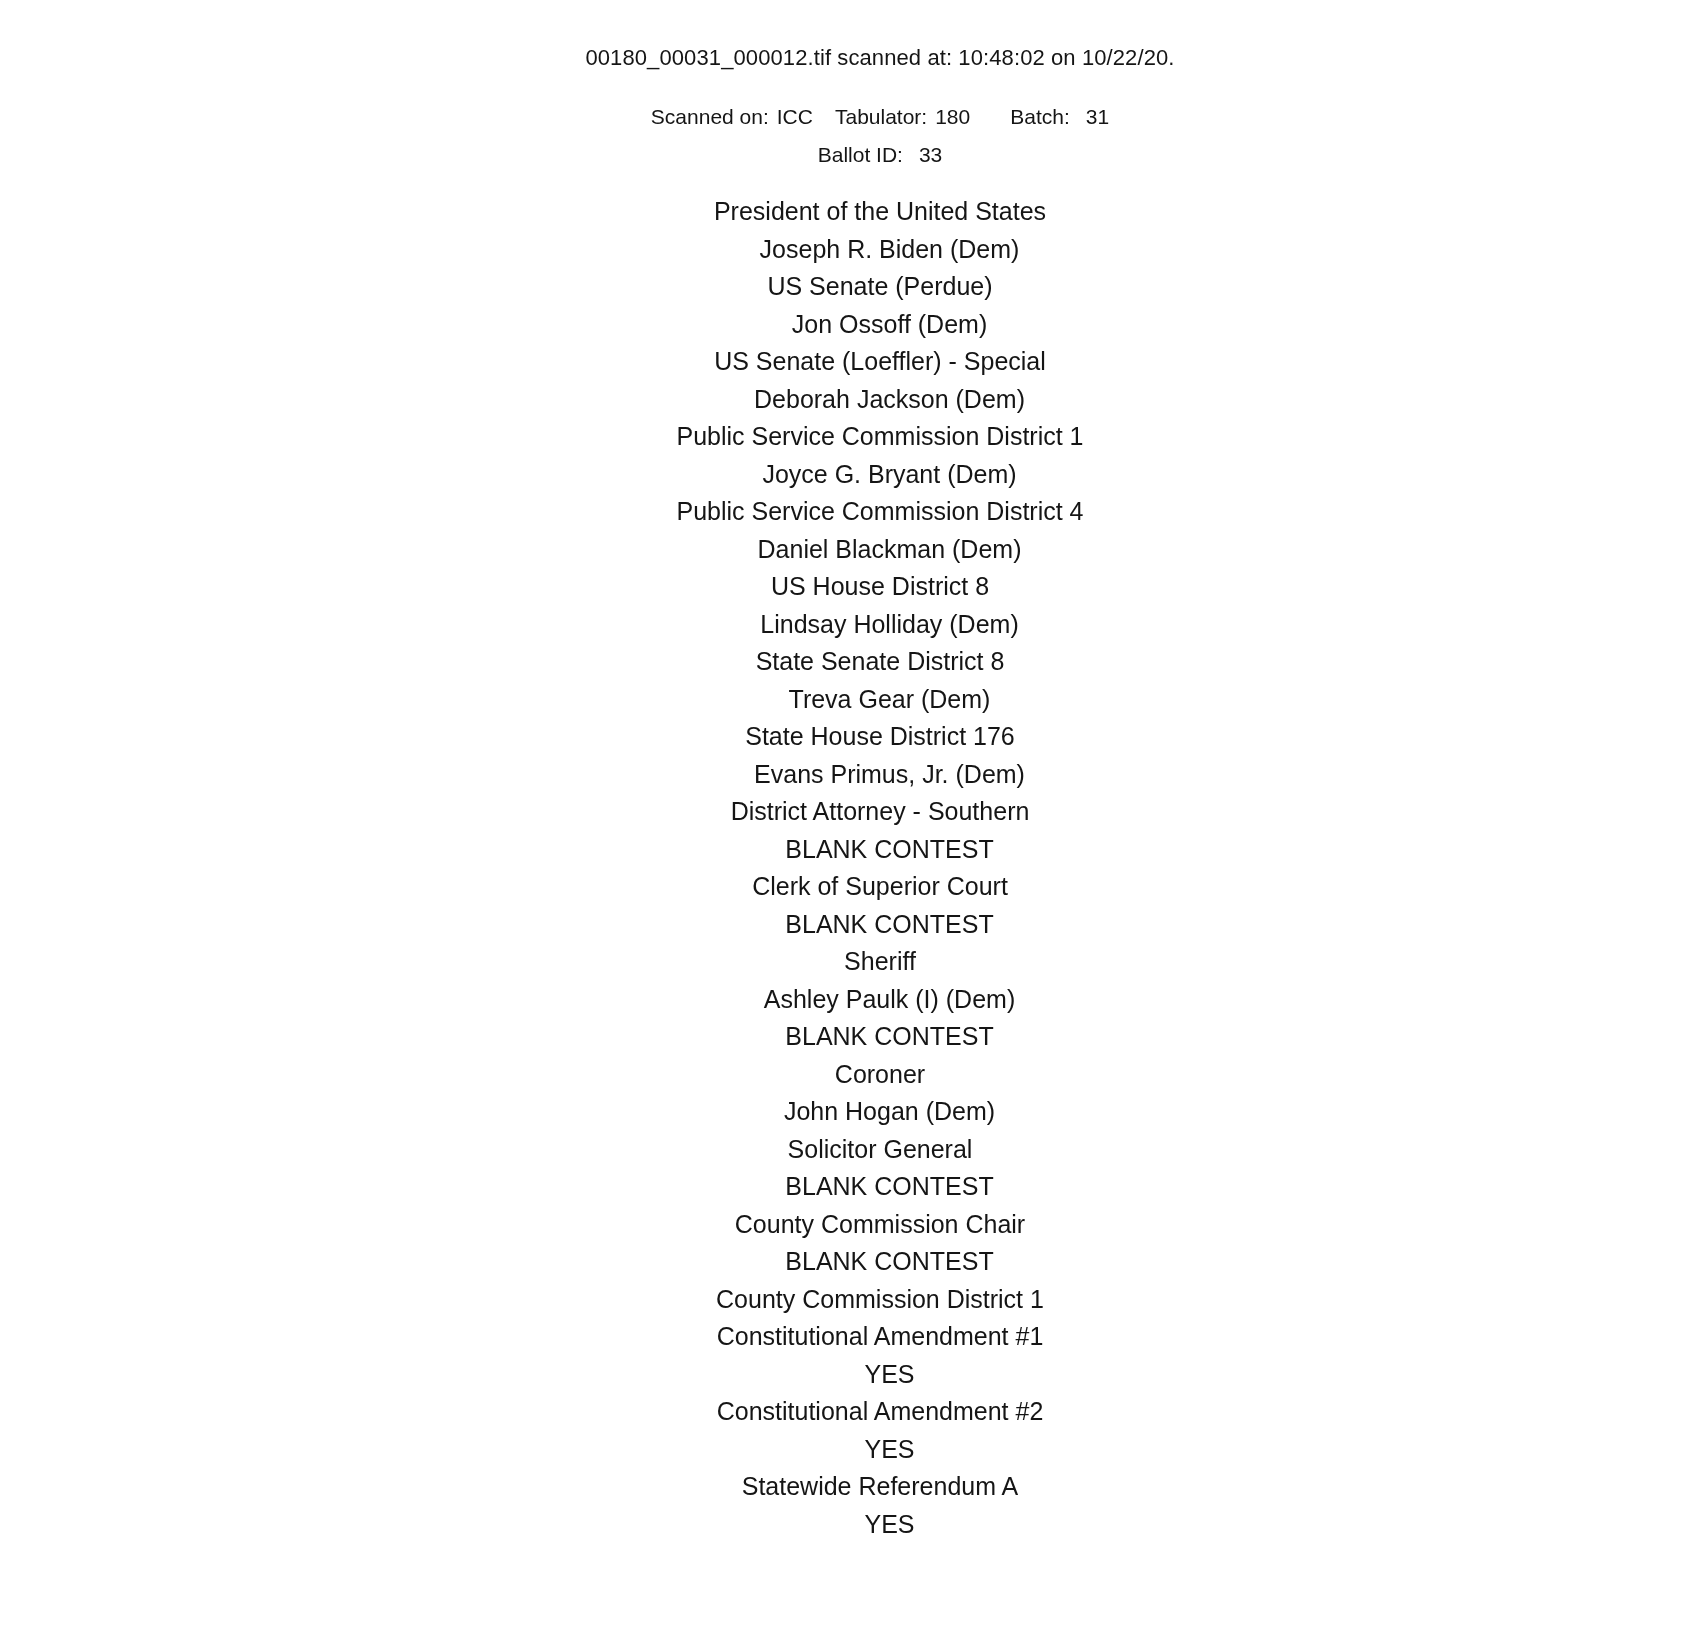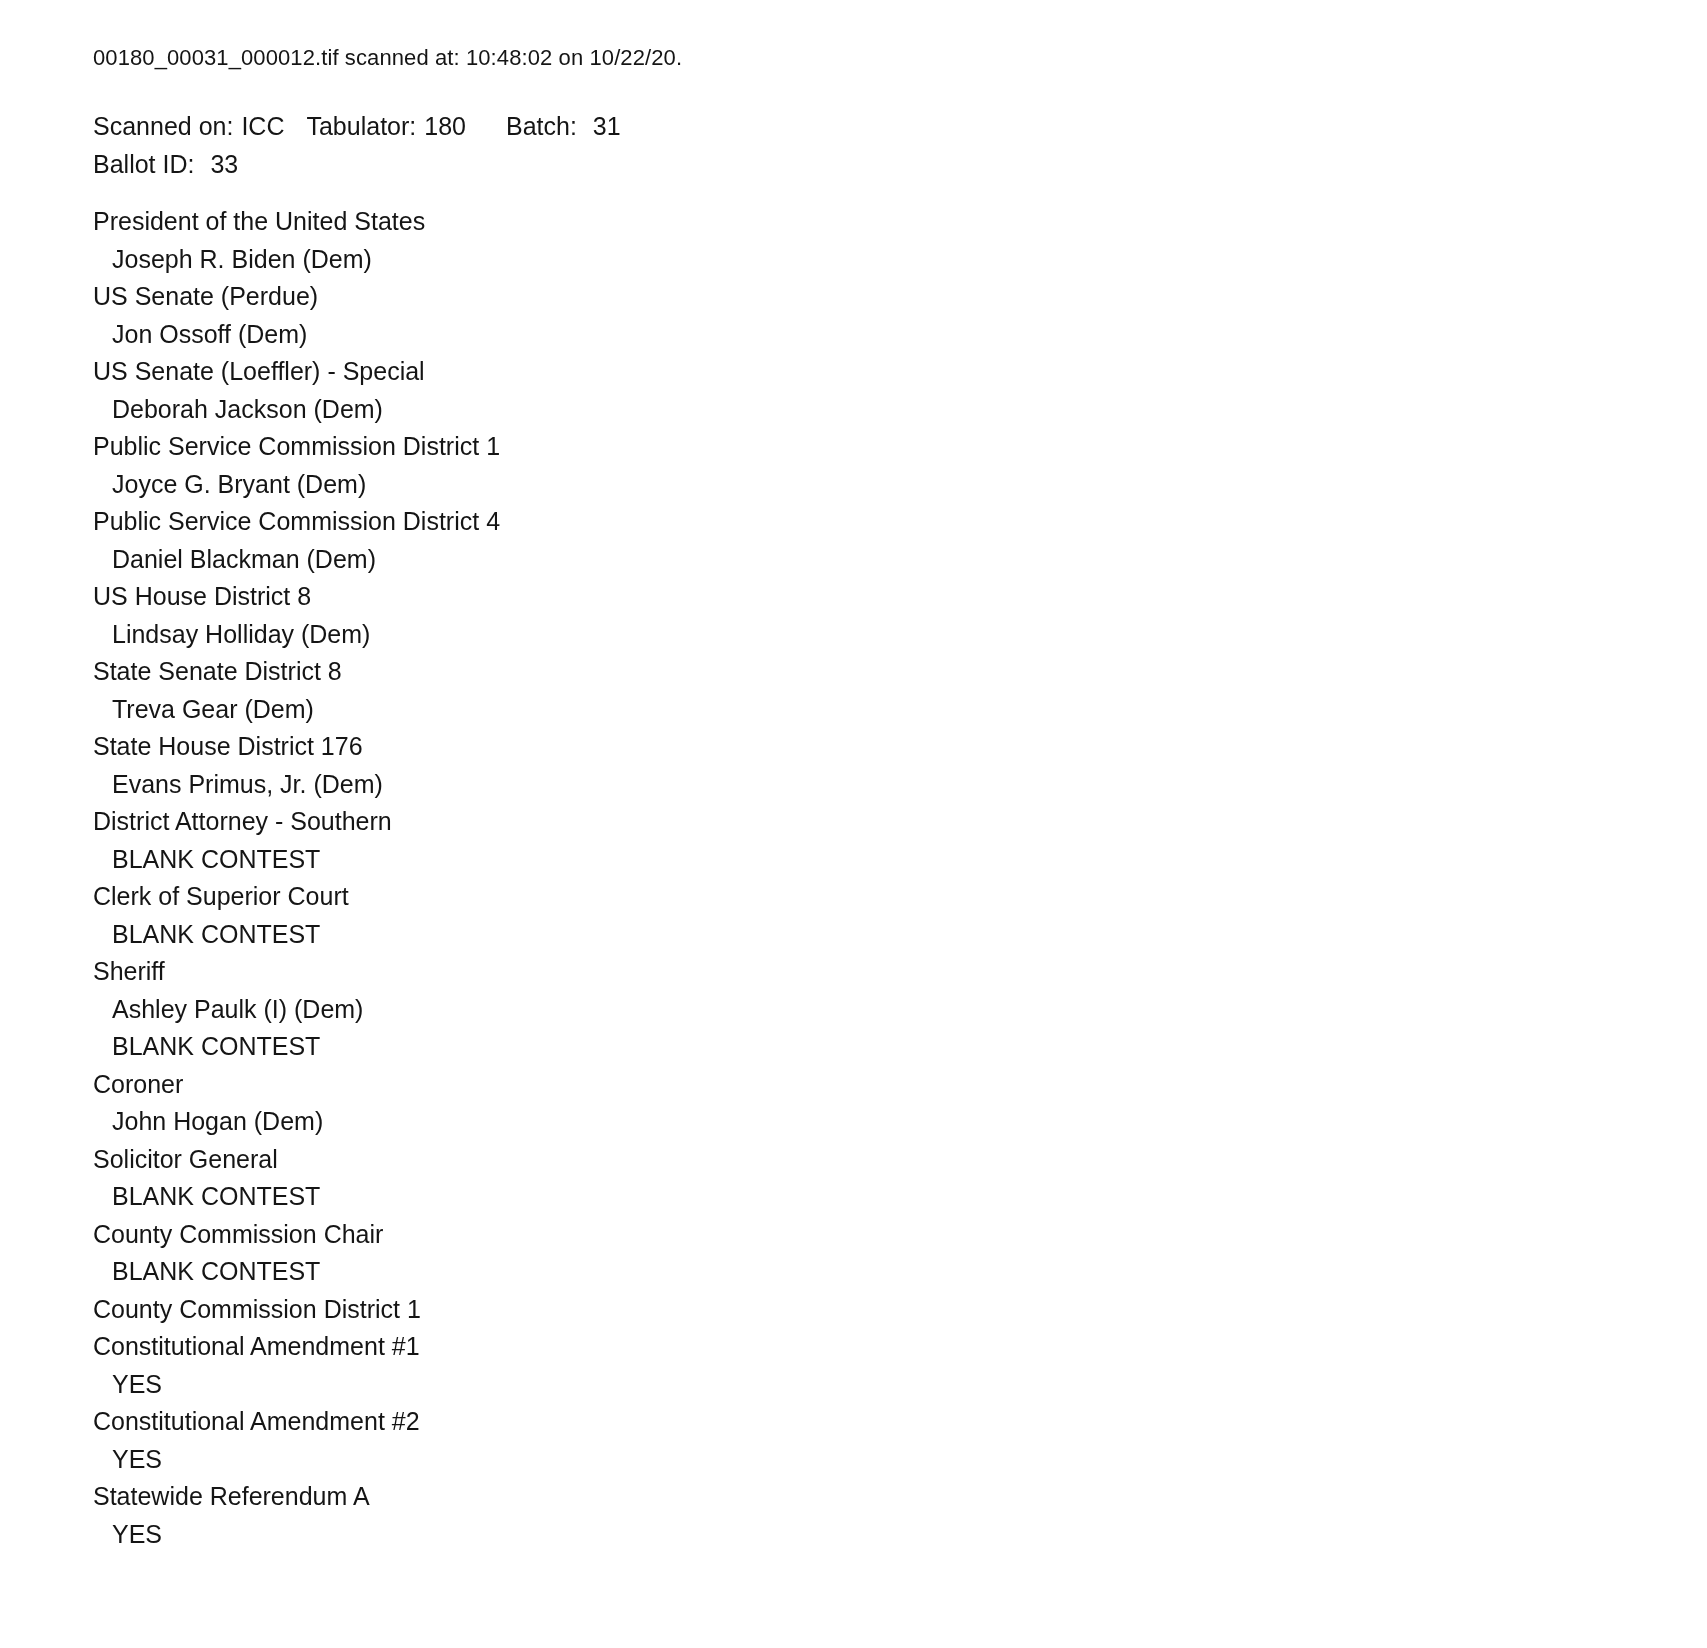--- a/index.html
+++ b/index.html
@@ -12,29 +12,30 @@
     width: 1707px;
     height: 1648px;
     background: #ffffff;
     overflow: hidden;
     font-family: "Liberation Sans", "DejaVu Sans", sans-serif;
     color: #151515;
     -webkit-font-smoothing: antialiased;
   }
   .content {
     padding: 44px 40px 0 93px;
+    text-align: center;
   }
   .scan-line {
     font-size: 22px;
     line-height: 28px;
     letter-spacing: 0.1px;
   }
   .scan-info {
-    margin-top: 36px;
-    font-size: 25px;
+    margin-top: 26px;
+    font-size: 21px;
     line-height: 37.5px;
   }
   .scan-info .v-gap-sm { margin-left: 8px; }
   .scan-info .l-gap-md { margin-left: 22px; }
   .scan-info .l-gap-lg { margin-left: 40px; }
   .scan-info .v-gap-md { margin-left: 16px; }
   .contest-list {
     margin-top: 20px;
     font-size: 25px;
     line-height: 37.5px;

